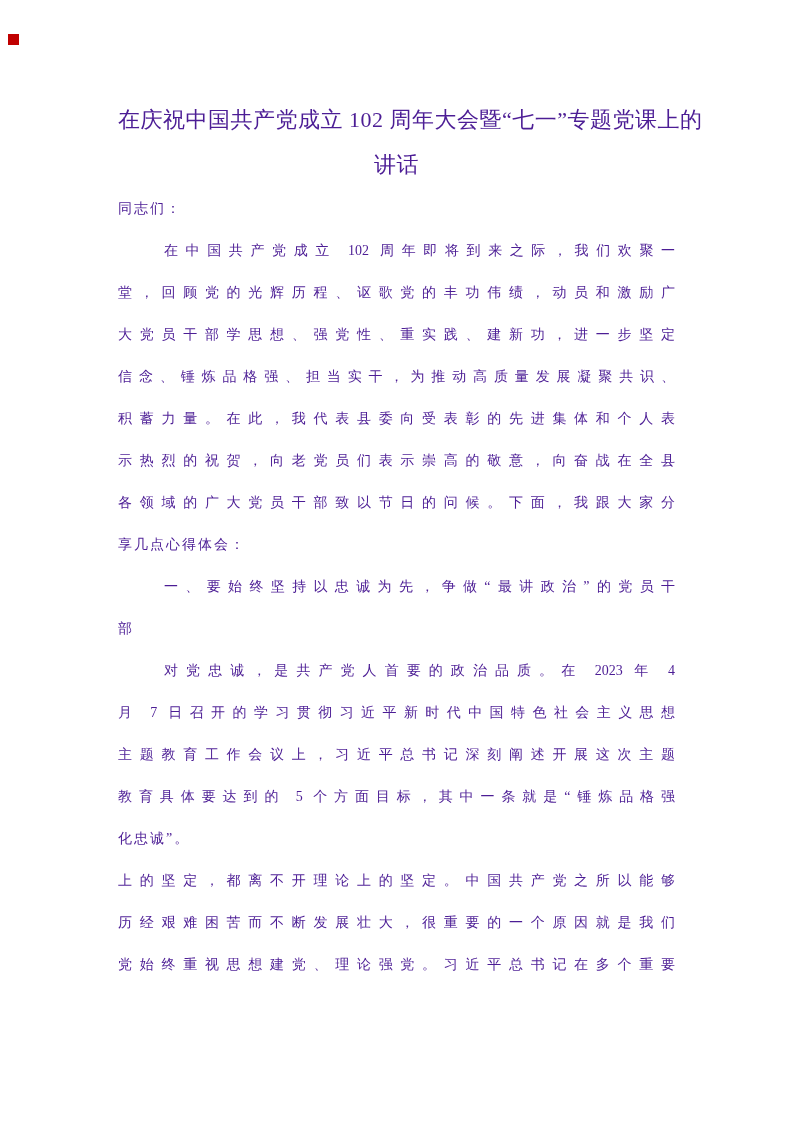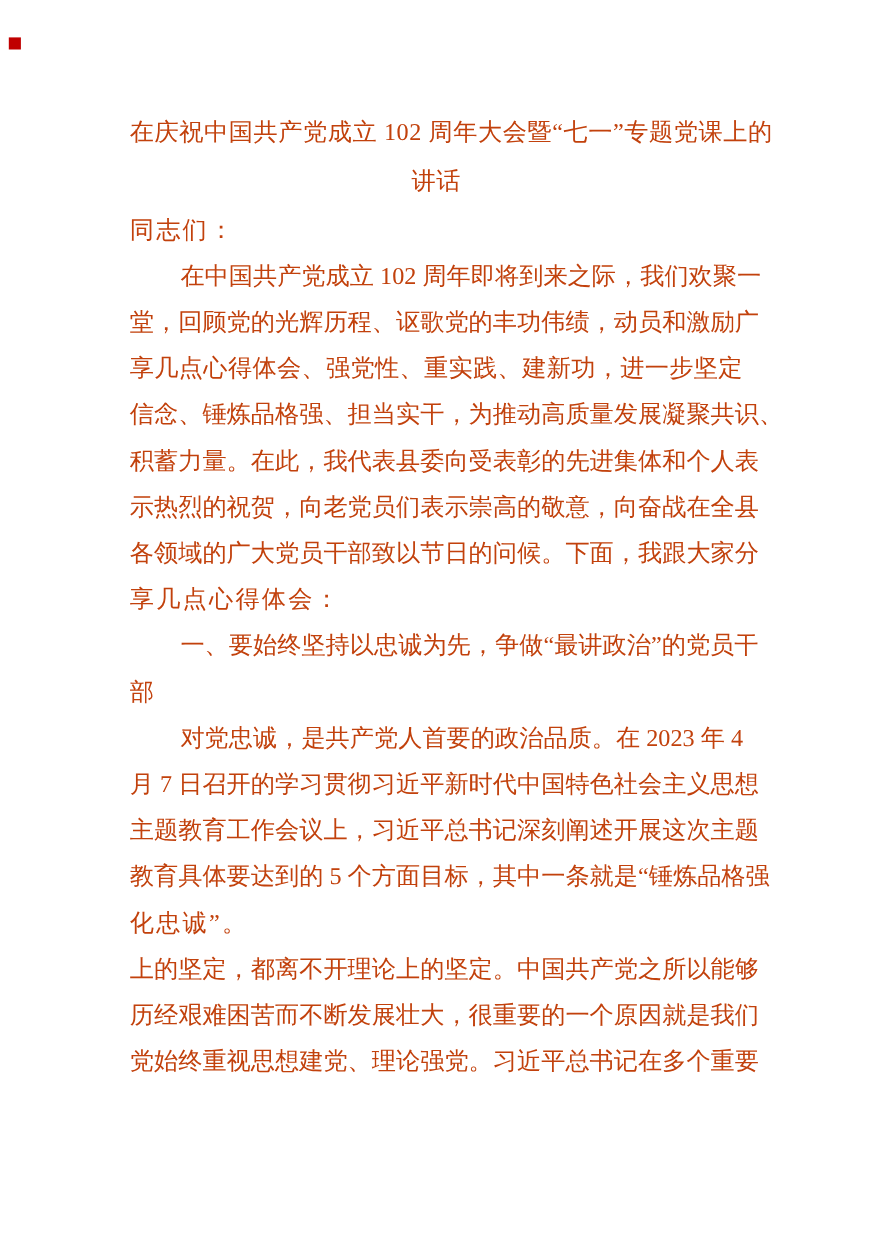--- a/index.html
+++ b/index.html
@@ -25,37 +25,37 @@
     top: 34px;
     width: 11px;
     height: 11px;
     background: #c00000;
   }
   .doc {
     position: absolute;
     left: 118px;
     top: 97px;
     width: 557px;
-    color: #c2410c;
+    color: #4c1d95;
   }
   .title-line {
     height: 45px;
     line-height: 45px;
     font-size: 22px;
     text-align: center;
     letter-spacing: 0.5px;
     white-space: nowrap;
   }
   .body-lines {
     margin-top: 1px;
   }
   .line {
     height: 42px;
     line-height: 42px;
-    font-size: 22px;
+    font-size: 14px;
     text-align: justify;
     text-align-last: justify;
     text-justify: inter-character;
     white-space: nowrap;
   }
   .line.lastline {
     text-align-last: left;
     letter-spacing: 2px;
   }
   .line.indent {
@@ -73,21 +73,21 @@
     <div class="doc-title" id="doc-title">
       <div class="title-line">在庆祝中国共产党成立 102 周年大会暨“七一”专题党课上的</div>
       <div class="title-line">讲话</div>
     </div>
 
     <div class="body-lines" id="body-lines">
 
     <div class="line lastline">同志们：</div>
         <div class="line indent">在中国共产党成立 102 周年即将到来之际，我们欢聚一</div>
         <div class="line">堂，回顾党的光辉历程、讴歌党的丰功伟绩，动员和激励广</div>
-        <div class="line">享几点心得体会、强党性、重实践、建新功，进一步坚定</div>
+        <div class="line">大党员干部学思想、强党性、重实践、建新功，进一步坚定</div>
         <div class="line">信念、锤炼品格强、担当实干，为推动高质量发展凝聚共识、</div>
         <div class="line">积蓄力量。在此，我代表县委向受表彰的先进集体和个人表</div>
         <div class="line">示热烈的祝贺，向老党员们表示崇高的敬意，向奋战在全县</div>
         <div class="line">各领域的广大党员干部致以节日的问候。下面，我跟大家分</div>
         <div class="line lastline">享几点心得体会：</div>
         <div class="line indent">一、要始终坚持以忠诚为先，争做“最讲政治”的党员干</div>
         <div class="line lastline">部</div>
         <div class="line indent">对党忠诚，是共产党人首要的政治品质。在 2023 年 4</div>
         <div class="line">月 7 日召开的学习贯彻习近平新时代中国特色社会主义思想</div>
         <div class="line">主题教育工作会议上，习近平总书记深刻阐述开展这次主题</div>

